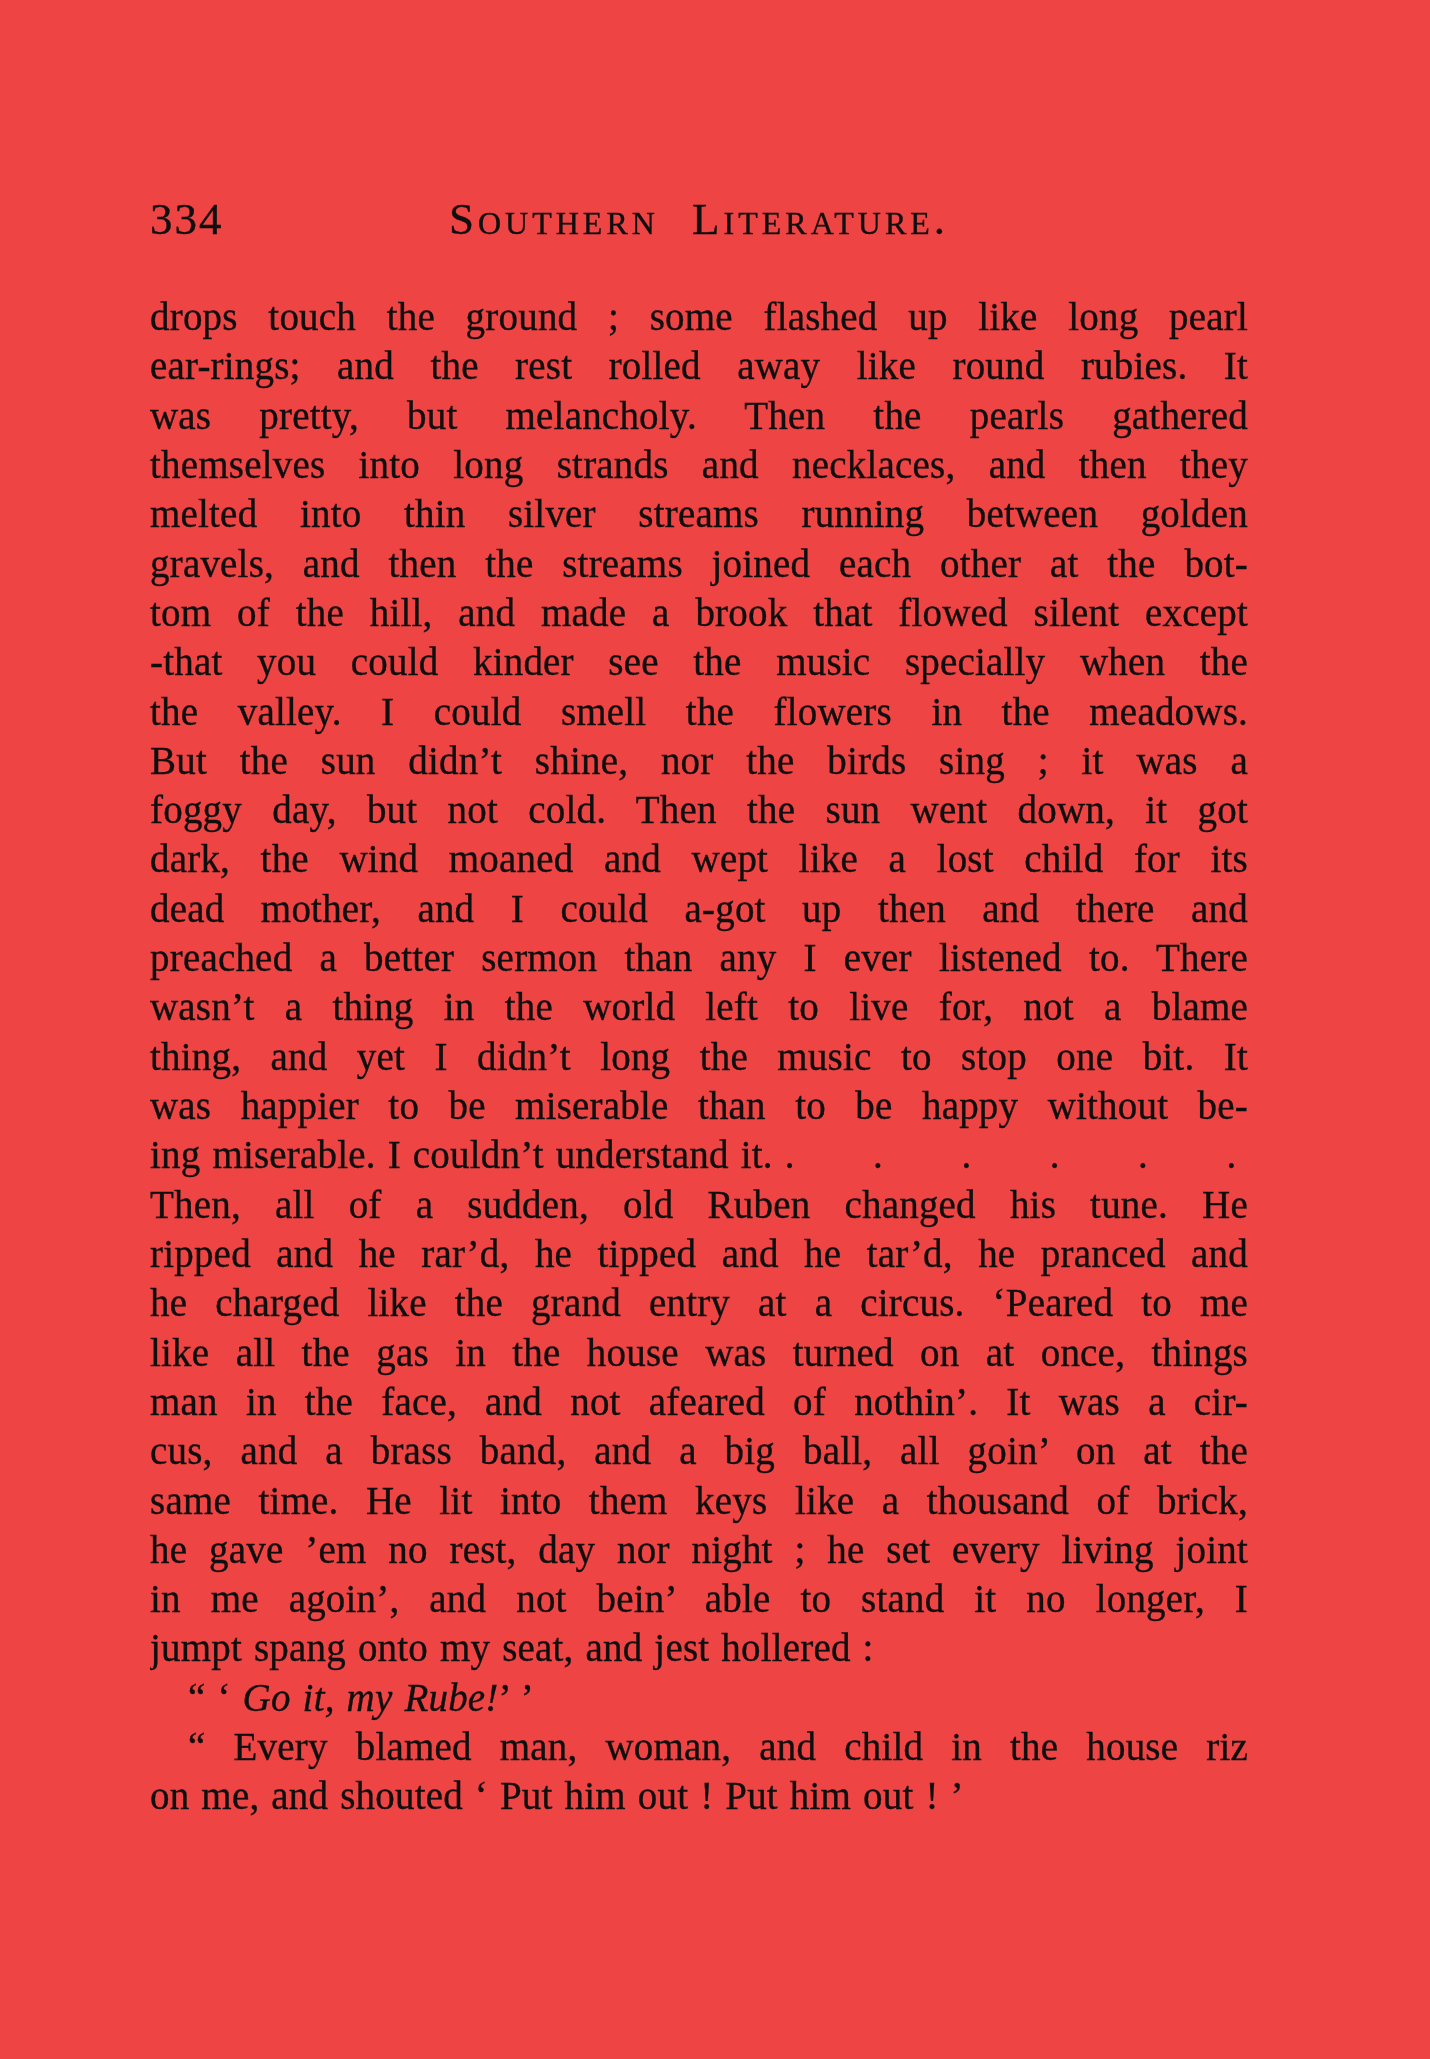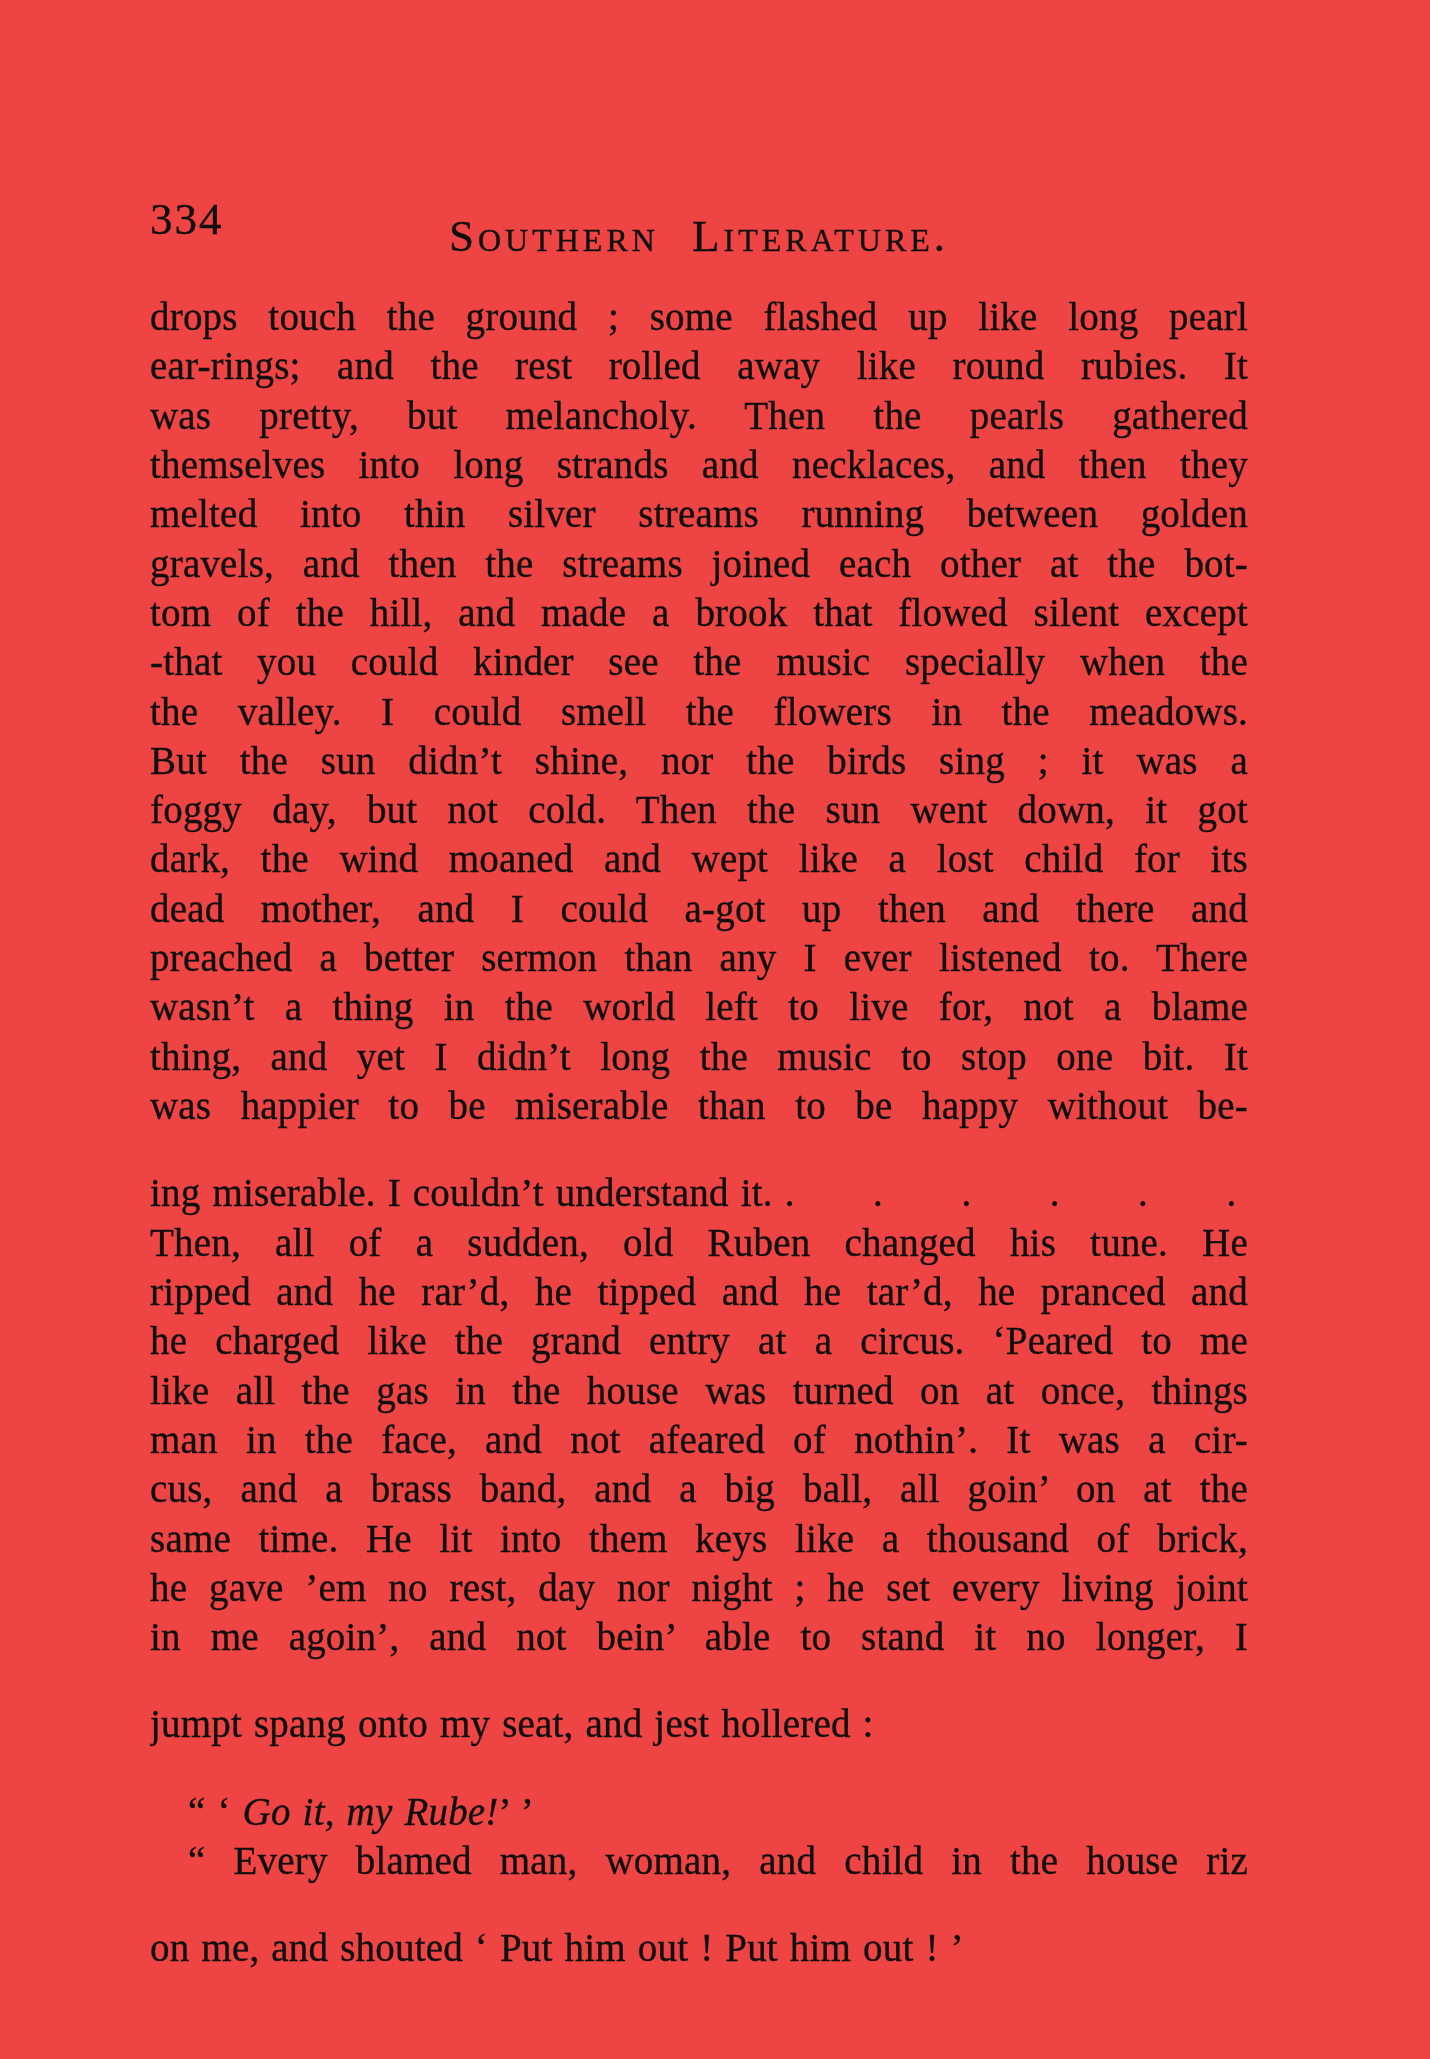--- a/index.html
+++ b/index.html
@@ -20,37 +20,36 @@
   }
   .page-num{
     position:absolute; left:0; top:0;
     letter-spacing:2px;
   }
   .title{
     text-align:center;
     font-variant:small-caps;
     letter-spacing:4px;
     word-spacing:18px;
-    margin-top:17px;
   }
   .body-text{
     position:absolute;
     top:292px; left:150px; width:1098px;
     font-size:39px;
     letter-spacing:0.2px;
     word-spacing:2px;
   }
   .line{
     height:49.32px;
     line-height:49.32px;
     overflow:hidden;
   }
   .j{ text-align:justify; }
   .j::after{ content:""; display:inline-block; width:100%; height:0; }
-  .l{ text-align:left;margin-top:38px; }
+  .l{ text-align:left; }
   .ind{ text-indent:38px; }
   .it{ font-style:italic; }
 </style>
 </head>
 <body>
 
 <div class="page">
 
   <div class="header">
     <span class="page-num">334</span>

